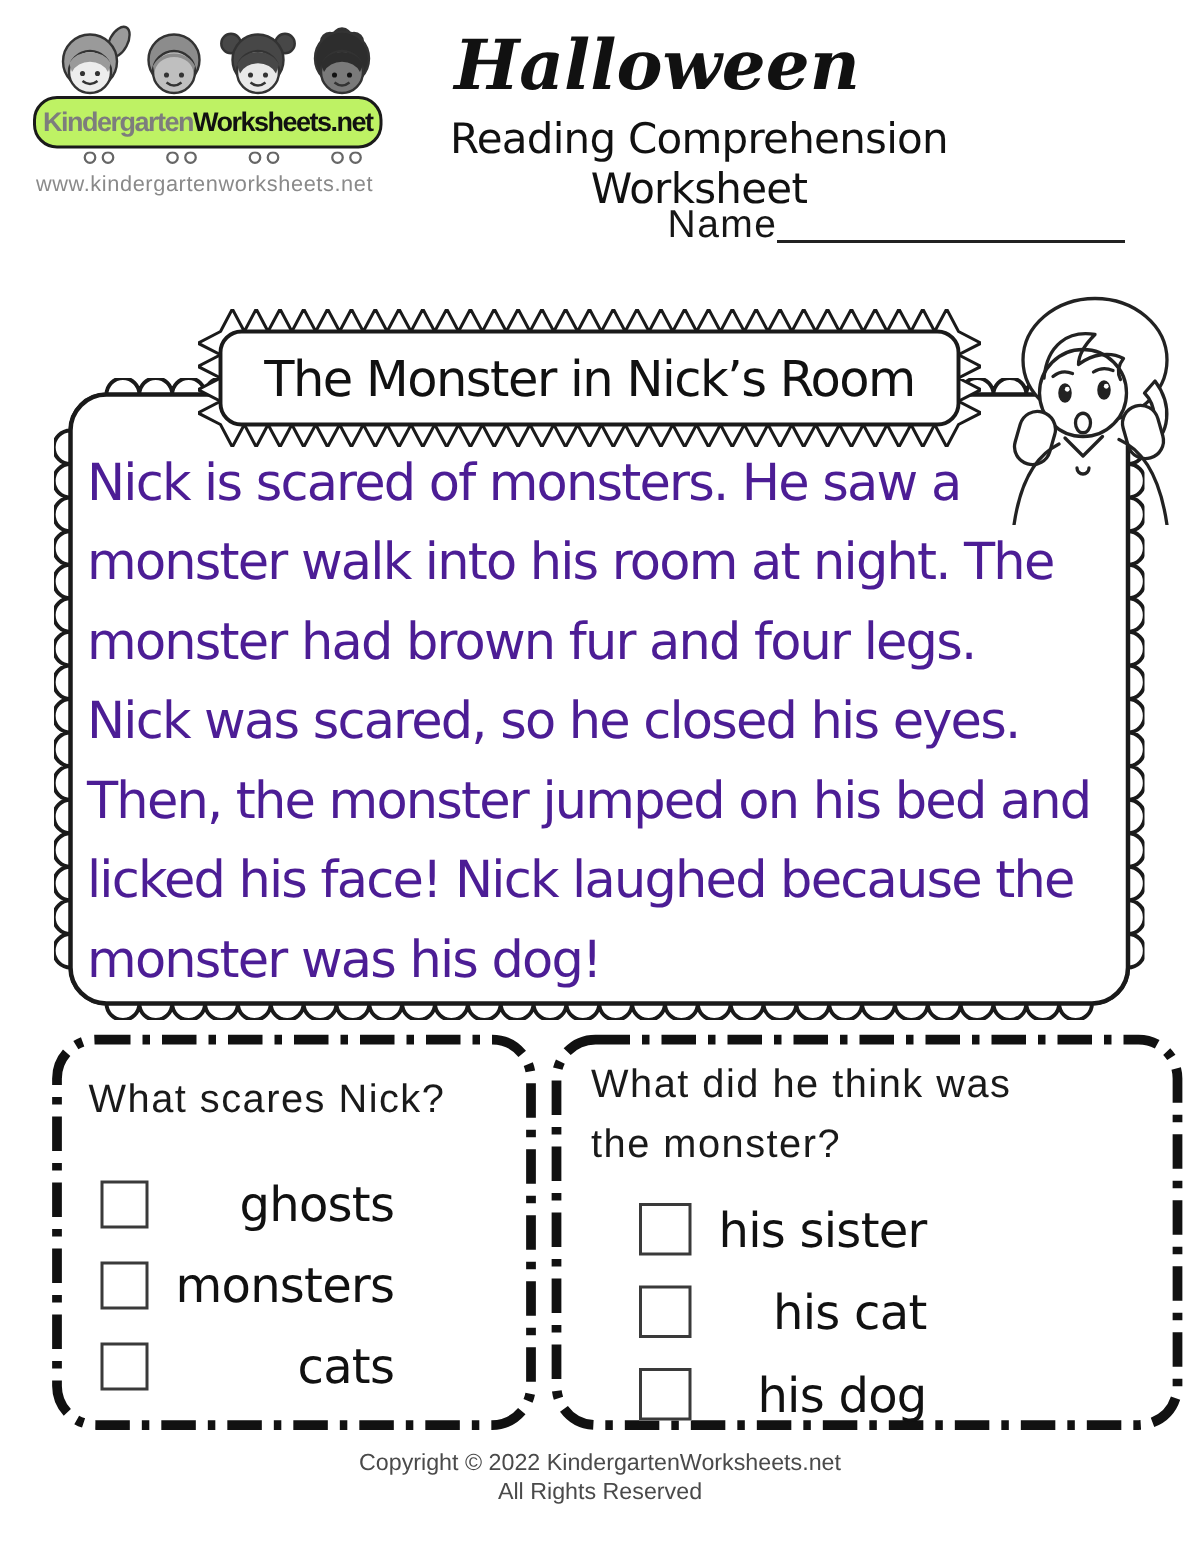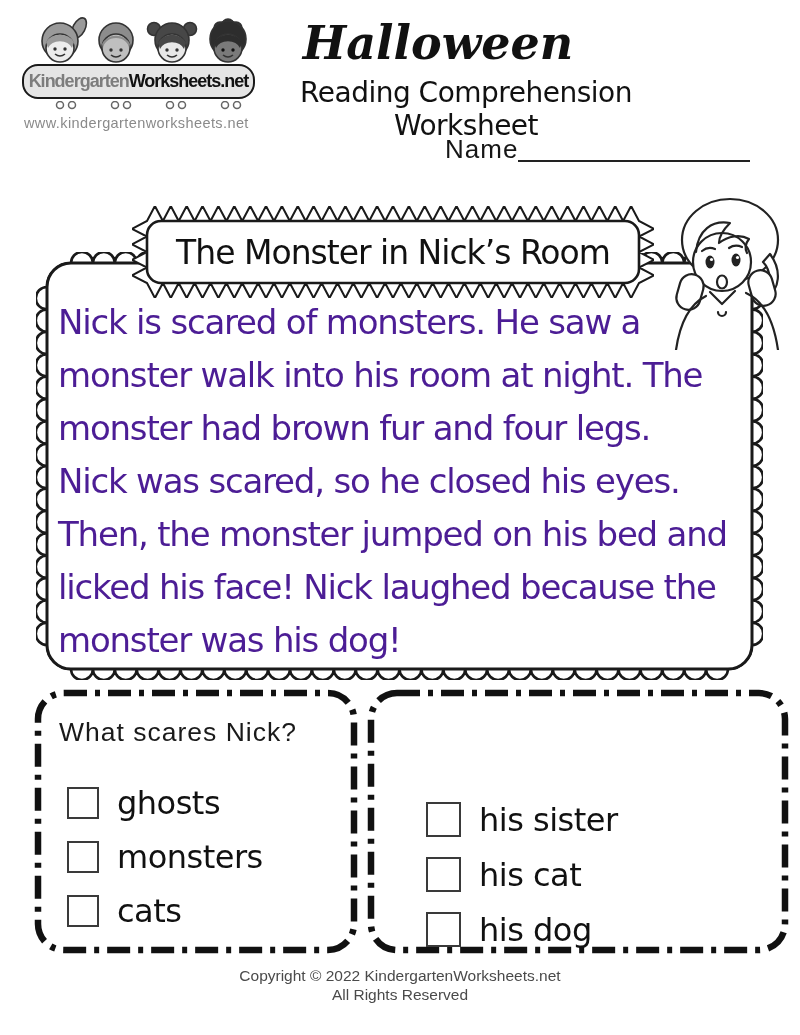--- a/index.html
+++ b/index.html
@@ -3,21 +3,21 @@
 <meta charset="utf-8">
 <style>
   html,body{margin:0;padding:0;background:#fff;}
   .page{position:relative;width:800px;height:1035px;background:#ffffff;overflow:hidden;
         font-family:"DejaVu Sans",sans-serif;color:#1a1a1a;}
 
   
   .logo{position:absolute;left:22px;top:12px;width:236px;}
   .logo-kids{position:absolute;left:10px;top:0;width:216px;height:56px;}
   .logo-banner{position:absolute;left:0;top:52px;width:229px;height:31px;
-    border:2.5px solid #1a1a1a;border-radius:16px;background:#e5e5e5;text-align:center;
+    border:2.5px solid #1a1a1a;border-radius:16px;background:#bef264;text-align:center;
     line-height:31px;font-family:"Liberation Sans",sans-serif;font-weight:bold;
     font-size:18px;letter-spacing:-1px;white-space:nowrap;z-index:3;}
   .brand-gray{color:#7d7d7d;}
   .brand-black{color:#111;}
   .logo-feet{position:absolute;left:0;top:89px;width:234px;height:12px;}
   .logo-site{position:absolute;left:2px;top:103px;font-family:Liberation Sans, sans-serif;
     font-size:14.5px;color:#8a8a8a;letter-spacing:.4px;}
 
   
   .title-script{position:absolute;left:233px;top:16px;width:410px;text-align:center;
@@ -49,21 +49,21 @@
   .qbox svg.frame{position:absolute;left:0;top:0;}
   .qbox-left{left:33px;width:326px;}
   .qbox-right{left:366px;width:424px;}
   .q-prompt{position:absolute;font-family:"Liberation Sans",sans-serif;
     font-size:26.5px;letter-spacing:1px;color:#1a1a1a;line-height:40px;}
   .qbox-left .q-prompt{left:26px;top:24px;white-space:nowrap;}
   .qbox-right .q-prompt{left:28px;top:14px;width:300px;}
   .opts{position:absolute;}
   .qbox-left .opts{left:34px;top:88px;}
   .qbox-right .opts{left:60px;top:104px;}
-  .opt{display:flex;align-items:center;height:54px;}
+  .opt{display:flex;align-items:center;height:54px;justify-content:space-between;}
   .qbox-right .opt{height:55px;}
   .cbox{width:28px;height:28px;border:2px solid #3a3a3a;background:#fff;margin-right:18px;flex:0 0 auto;}
   .qbox-right .cbox{width:31px;height:31px;}
   .opt-label{font-size:32px;letter-spacing:-.5px;color:#111;white-space:nowrap;}
 
   
   .footer{position:absolute;left:0;top:966px;width:800px;text-align:center;
     font-family:"Liberation Sans",sans-serif;font-size:15.5px;color:#4a4a4a;line-height:19px;}
 
   .ink{stroke:#222;stroke-width:2.2;fill:#fff;stroke-linecap:round;stroke-linejoin:round;}
@@ -194,20 +194,21 @@
         <span class="cbox"></span>
         <span class="opt-label">cats</span>
       </div>
     </div>
   </div>
 
   <div class="qbox qbox-right">
     <svg class="frame" width="424" height="267" viewBox="0 0 424 267">
       <rect x="5" y="5" width="414" height="257" rx="26" fill="#fff" stroke="#111" stroke-width="6.5" stroke-dasharray="23 8 5 8"></rect>
     </svg>
+    <div class="q-prompt">What did he think was the monster?</div>
     <div class="opts">
       <div class="opt">
         <span class="cbox"></span>
         <span class="opt-label">his sister</span>
       </div>
       <div class="opt">
         <span class="cbox"></span>
         <span class="opt-label">his cat</span>
       </div>
       <div class="opt">

